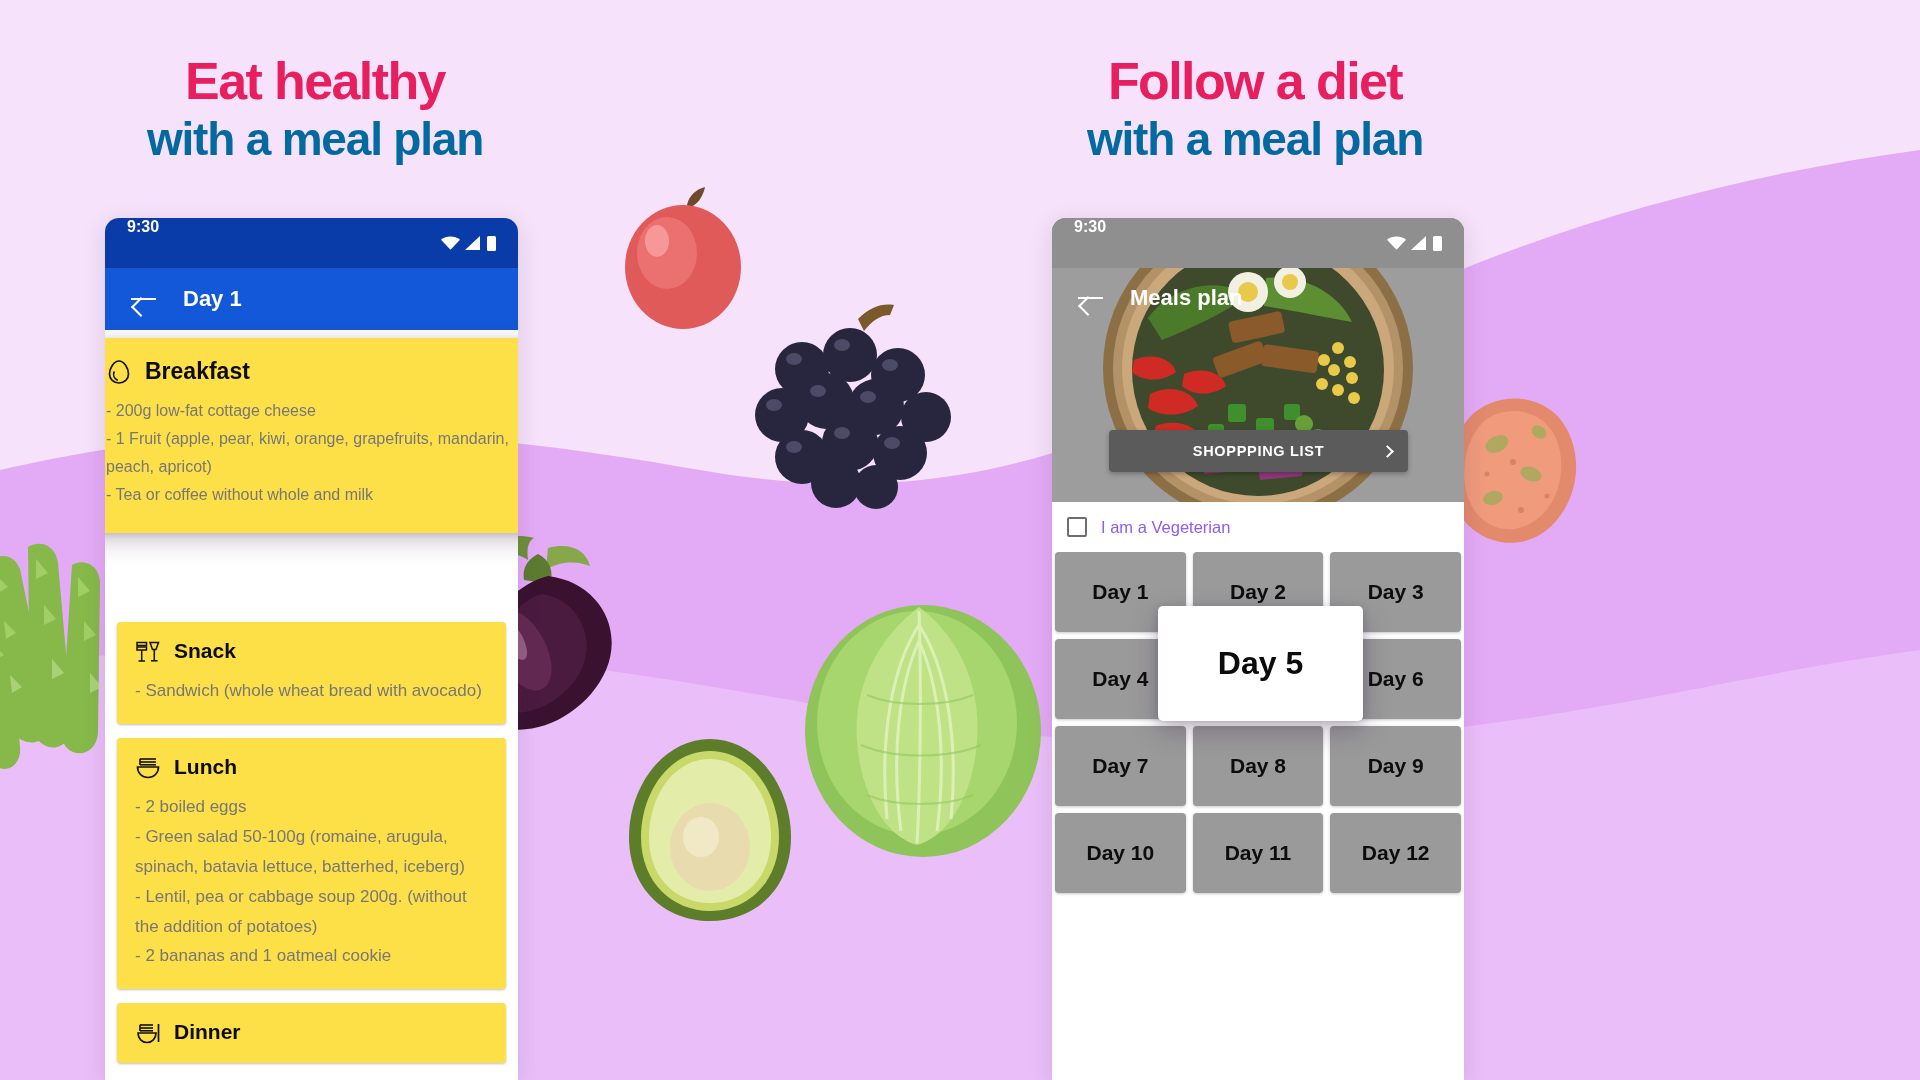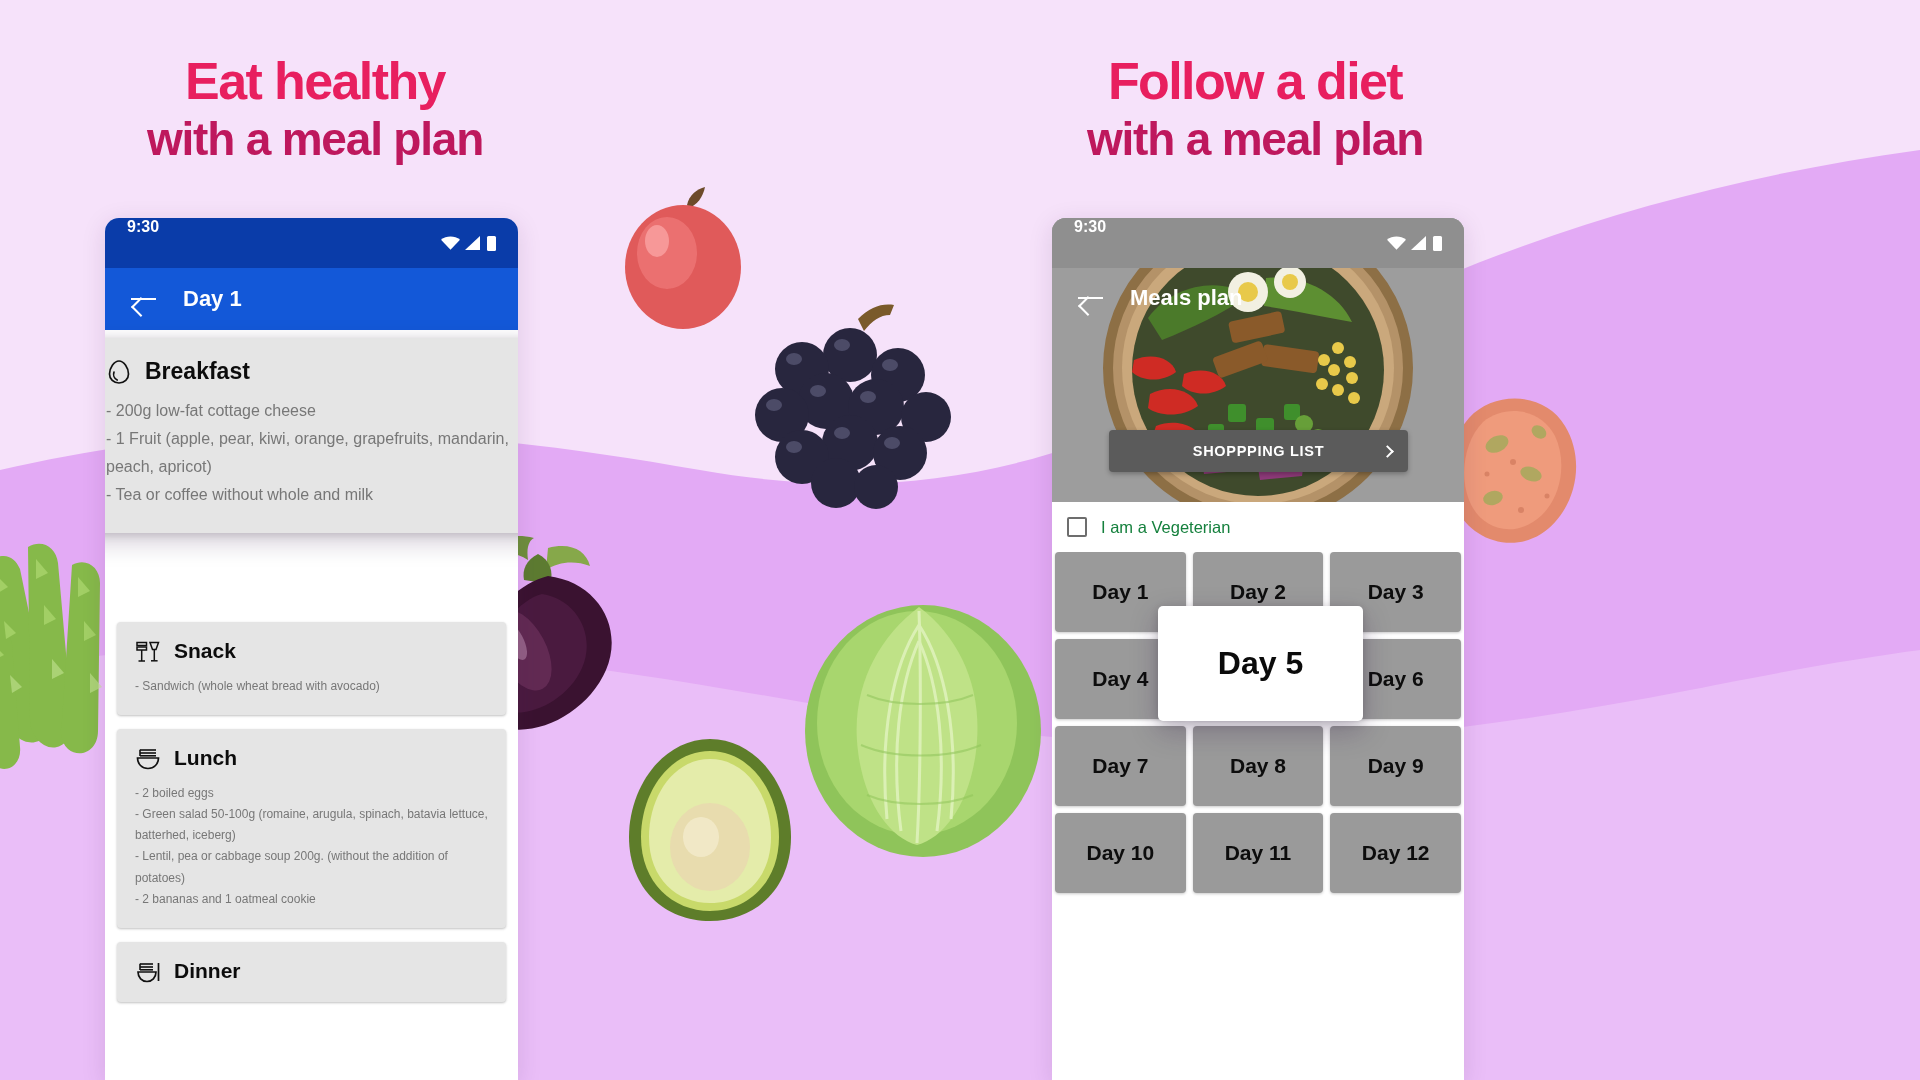--- a/index.html
+++ b/index.html
@@ -19,21 +19,21 @@
   
   .heading {
     position: absolute; z-index: 6; text-align: center;
     line-height: 1.02; letter-spacing: -1.2px;
   }
   .heading .h-pink {
     display: block; color: #e81f5f; font-weight: 800; font-size: 52px;
     letter-spacing: -1.6px;
   }
   .heading .h-dark {
-    display: block; color: #be185d; font-weight: 700; font-size: 46px;
+    display: block; color: #0369a1; font-weight: 700; font-size: 46px;
     letter-spacing: -1.2px; margin-top: 8px;
   }
   #heading-left  { left: 80px;  top: 55px;  width: 470px; }
   #heading-right { left: 1020px; top: 55px; width: 470px; }
 
   
   .phone {
     position: absolute; z-index: 8;
     border-radius: 14px 14px 0 0;
     overflow: hidden;
@@ -70,36 +70,36 @@
   .arrow-back::after {
     content: ""; position: absolute; left: 0; top: 4px;
     width: 12px; height: 12px; border-left: 2.4px solid currentColor;
     border-bottom: 2.4px solid currentColor; transform: rotate(45deg);
     transform-origin: left bottom;
   }
 
   
   .meal-list { padding: 0; background: #fff; }
   .meal-card {
-    background: #e5e5e5; margin: 0 12px 14px 12px; border-radius: 4px;
+    background: #fde047; margin: 0 12px 14px 12px; border-radius: 4px;
     padding: 16px 18px 18px 18px;
     box-shadow: 0 1px 3px rgba(0,0,0,.16), 0 1px 2px rgba(0,0,0,.10);
   }
   .meal-card.featured {
     position: absolute; left: -25px; top: 120px; width: 463px;
     margin: 0; z-index: 14; padding: 20px 26px 24px 26px;
     border-radius: 5px;
     box-shadow: 0 8px 26px rgba(40,10,60,.22), 0 2px 8px rgba(0,0,0,.14);
   }
   .meal-head { display: flex; align-items: center; gap: 13px; margin-bottom: 12px; }
   .meal-head .mtitle { font-size: 21px; font-weight: 700; color: #0c0c0c; }
   .meal-card.featured .meal-head .mtitle { font-size: 23px; }
   .meal-icon { width: 26px; height: 26px; flex: 0 0 auto; color: #111; }
   .meal-body p {
-    font-size: 12px; line-height: 1.76; color: #777777; font-weight: 400;
+    font-size: 17px; line-height: 1.76; color: #777777; font-weight: 400;
   }
   .meal-card.featured .meal-body p { font-size: 16px; line-height: 1.75; }
 
   
   #phone-right {
     left: 1052px; top: 218px; width: 412px; height: 862px;
     background: #fff;
     box-shadow: 0 5px 24px rgba(60,20,80,.13);
   }
   #phone-right .statusbar { background: #8f8f8f; color: #fff; position: relative; z-index: 3; }
@@ -126,21 +126,21 @@
   }
   .veg-row {
     position: absolute; top: 284px; left: 0; width: 100%; height: 50px;
     background: #fff; display: flex; align-items: center; gap: 14px;
     padding: 0 15px; z-index: 3;
   }
   .chk {
     width: 20px; height: 20px; border: 2.3px solid #6d6d6d;
     border-radius: 2px; background: #fff; flex: 0 0 auto;
   }
-  .veg-row .veg-label { font-size: 16.5px; color: #15803d; }
+  .veg-row .veg-label { font-size: 16.5px; color: #8b5cf6; }
 
   .day-grid {
     position: absolute; top: 334px; left: 0; width: 100%;
     padding: 0 3px; display: grid; z-index: 2;
     grid-template-columns: repeat(3, 1fr);
     gap: 7px;
   }
   .day-cell {
     height: 80px; background: #9a9a9a; border-radius: 4px;
     display: flex; align-items: center; justify-content: center;

